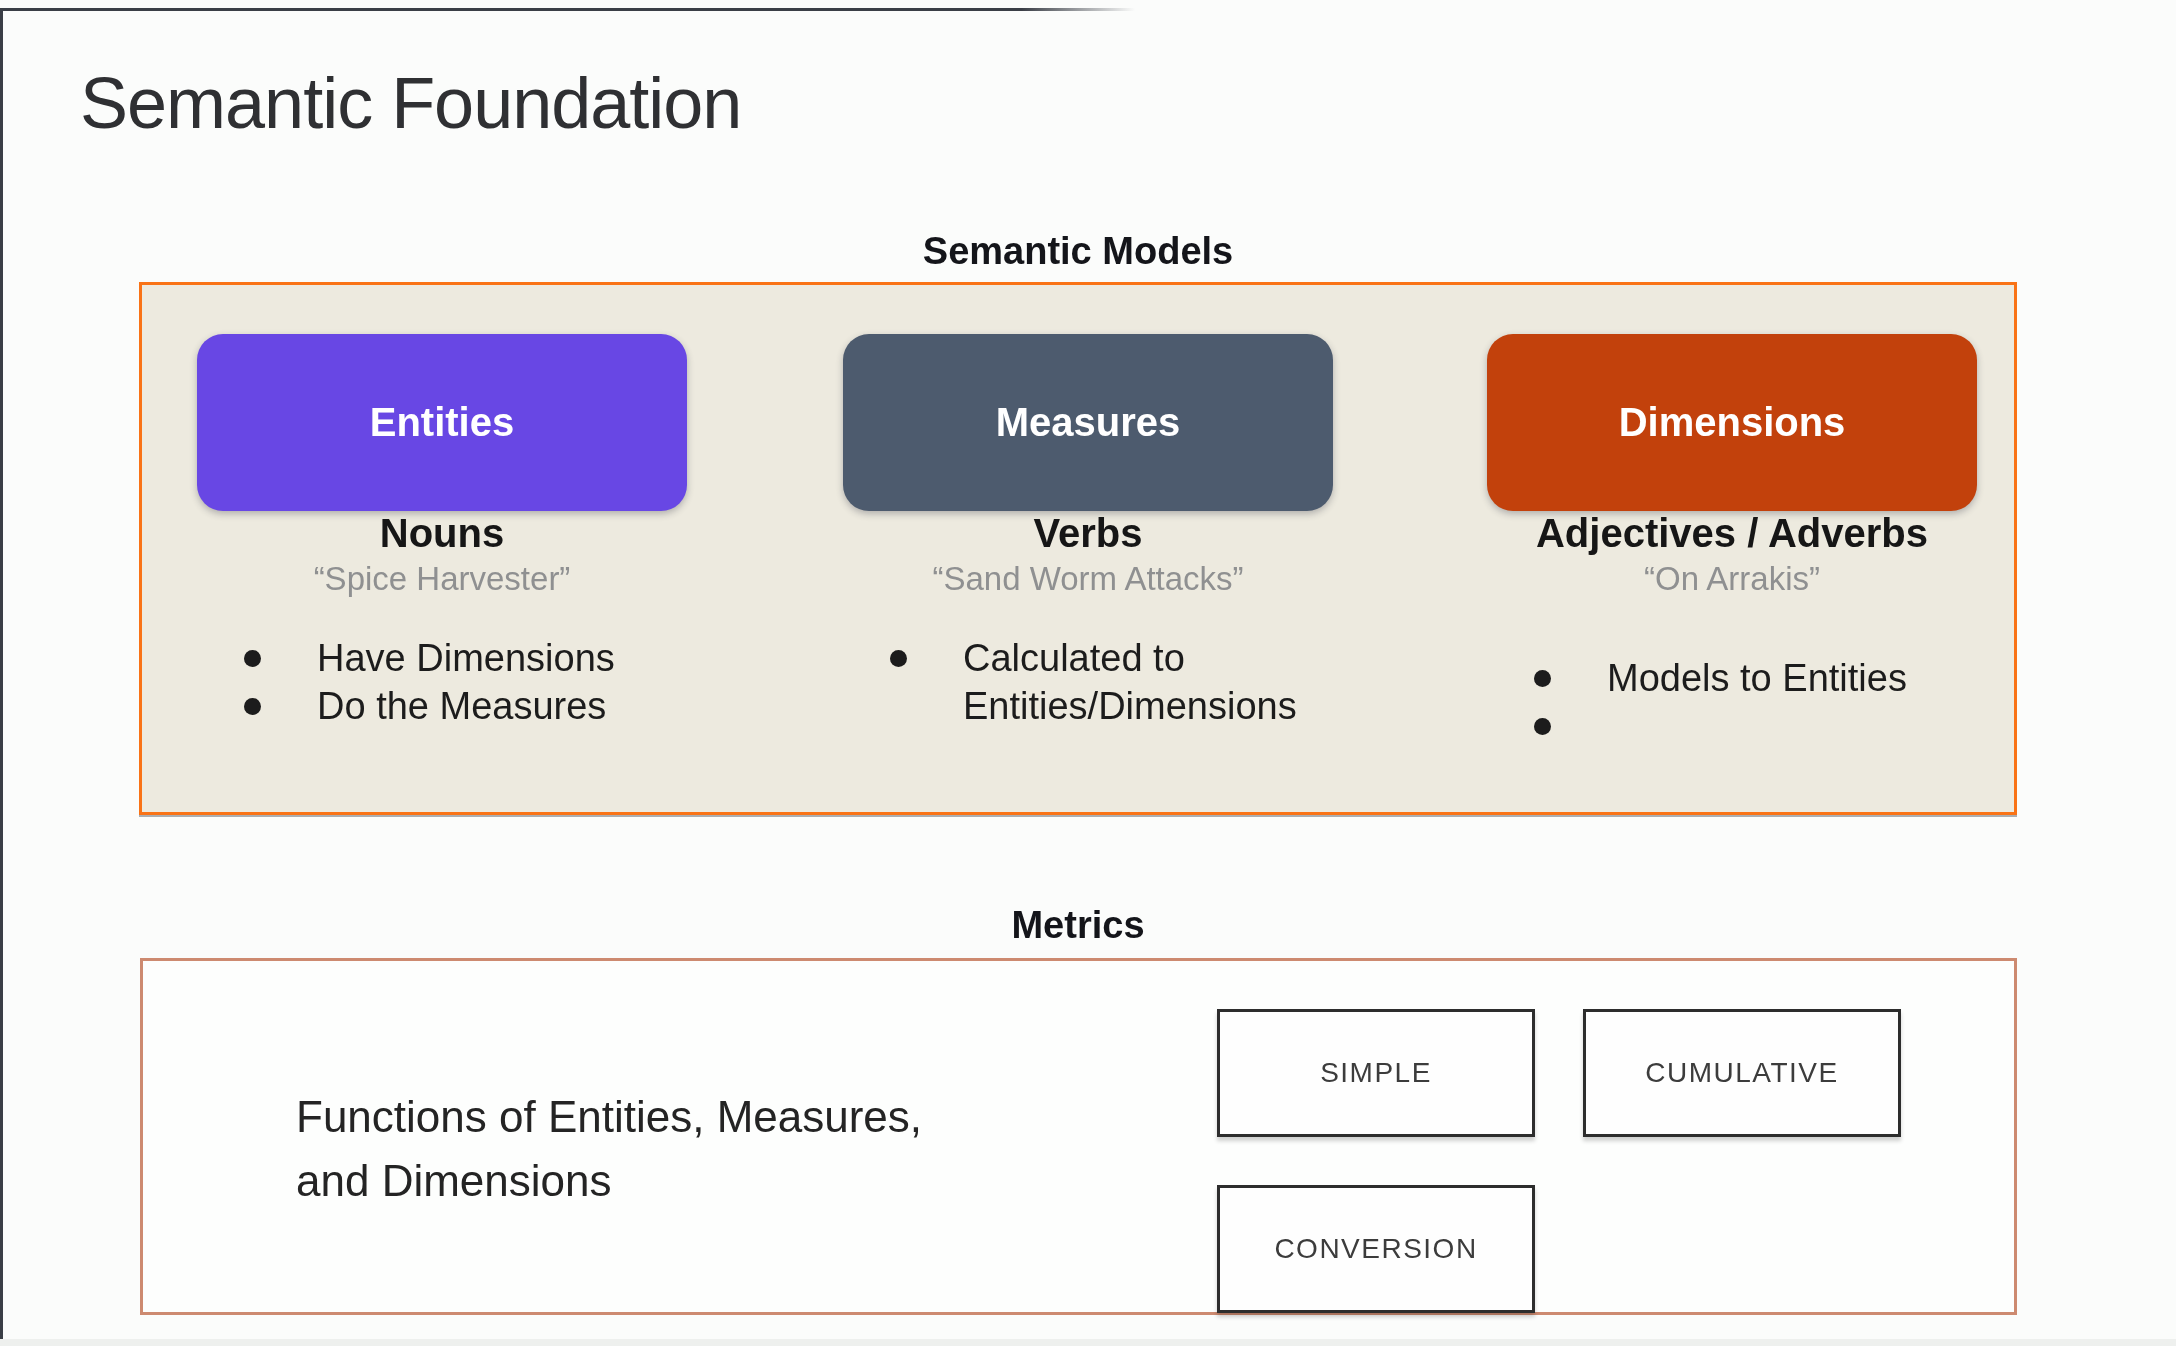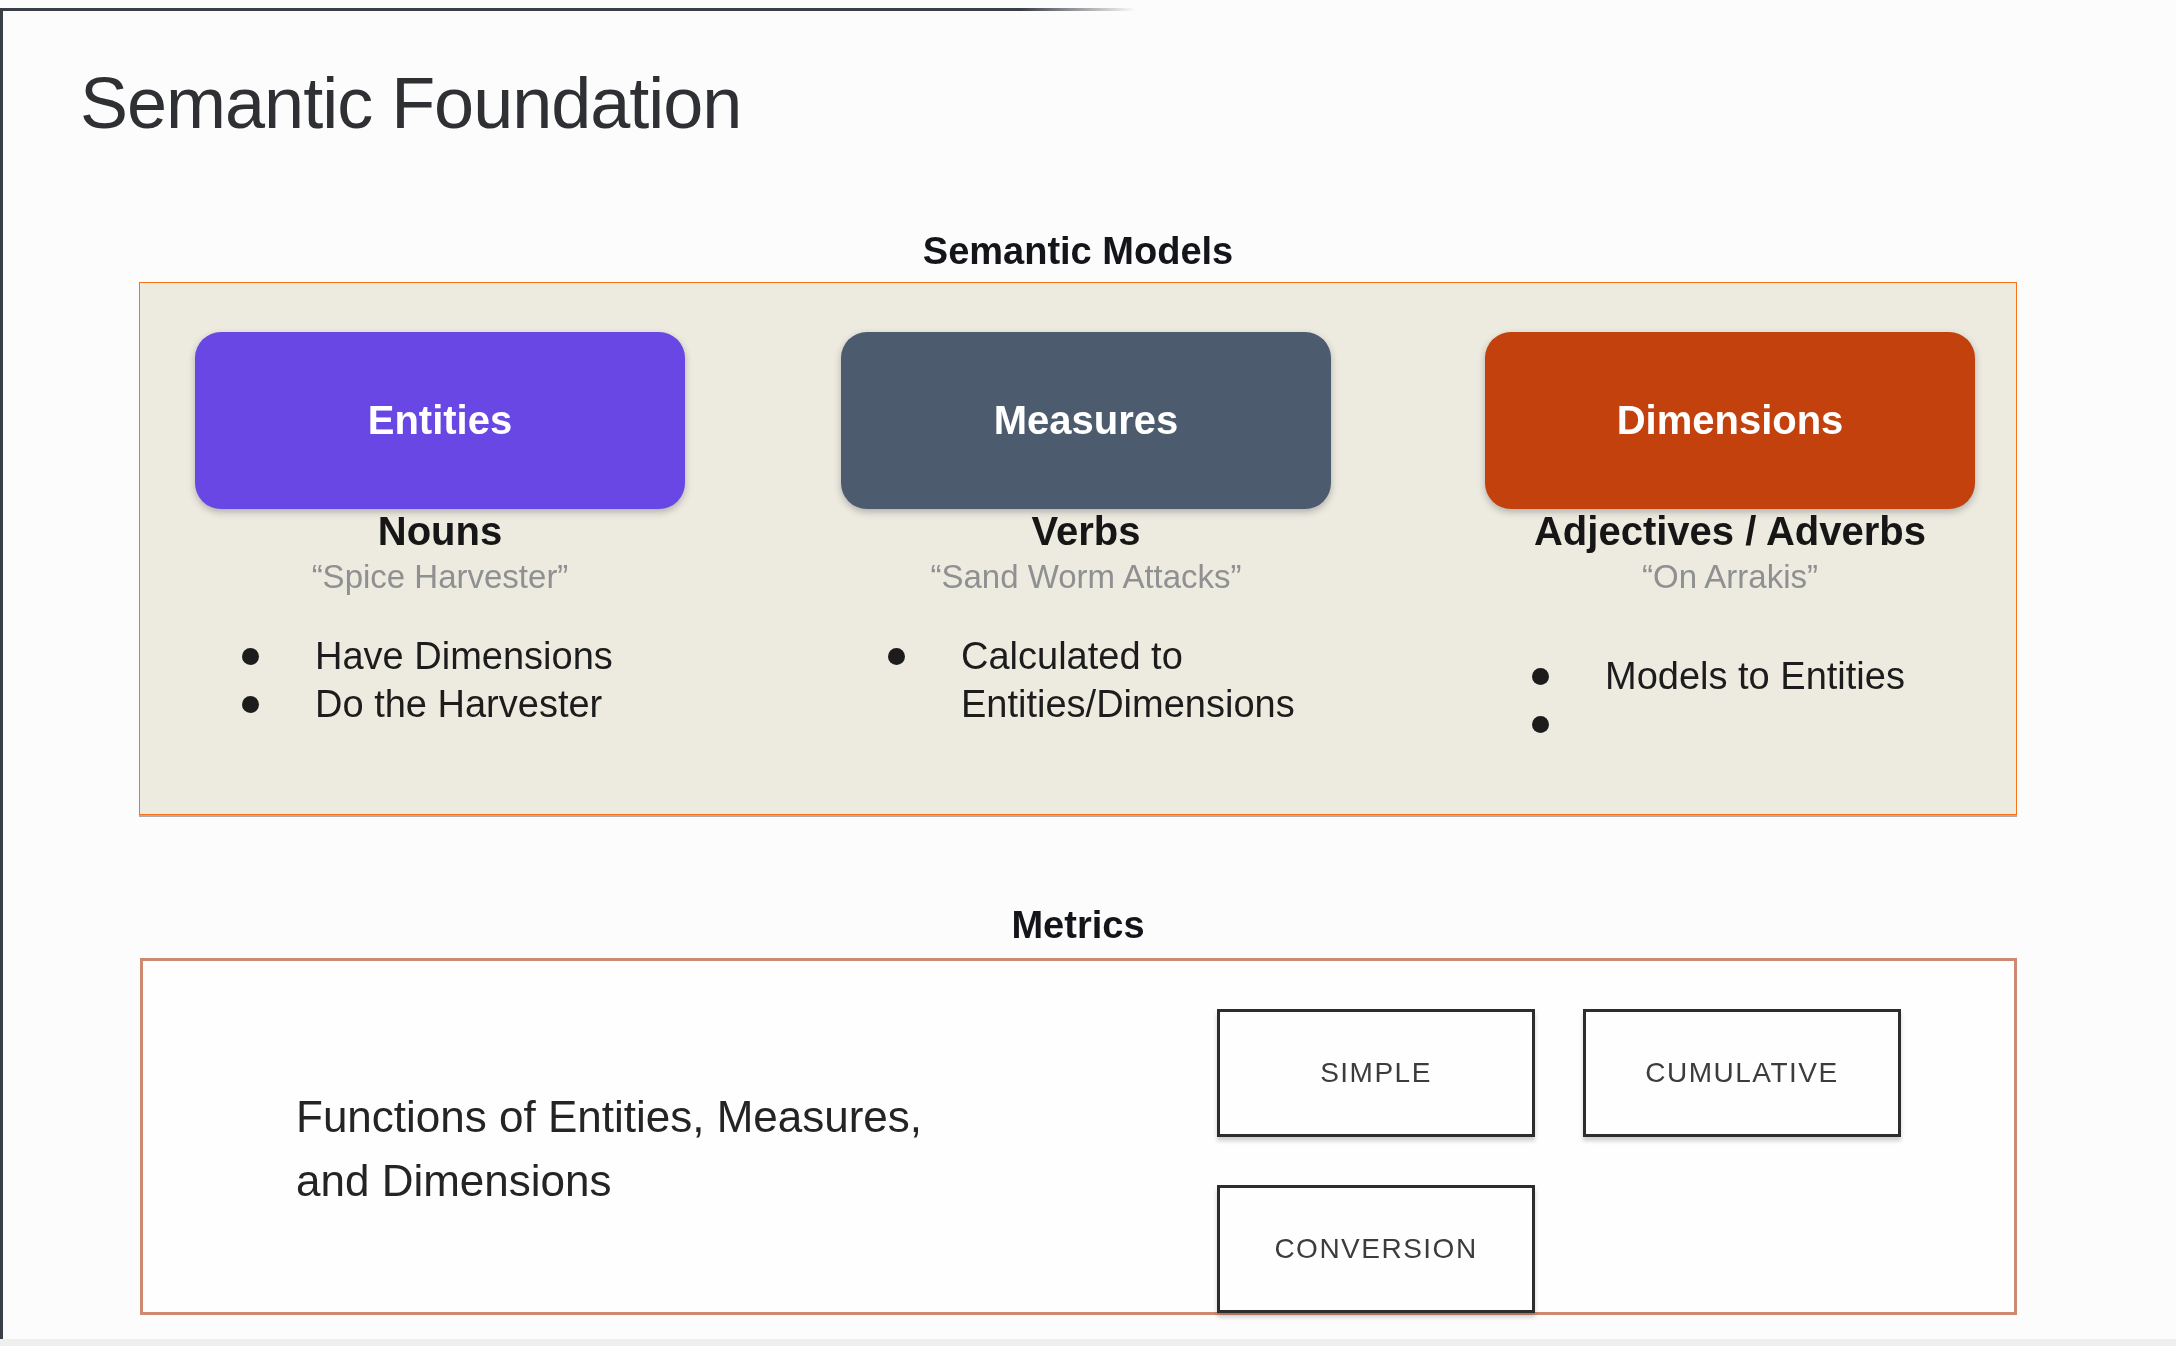--- a/index.html
+++ b/index.html
@@ -20,21 +20,21 @@
 
   .section-heading {
     position:absolute; left:139px; width:1878px; text-align:center;
     font-size:38px; font-weight:700; color:#14151a;
   }
   .models-heading { top:230px; }
   .metrics-heading { top:904px; }
 
   .models-box {
     position:absolute; left:139px; top:282px; width:1878px; height:533px;
-    background:#edeadf; border:1px solid #f97316; box-sizing:border-box;
+    background:#edeadf; border:3px solid #f97316; box-sizing:border-box;
     box-shadow:0 2px 0 rgba(74,78,85,0.45);
   }
   .model-col { position:absolute; top:0; width:580px; }
   .col-0 { left:10px; } .col-1 { left:656px; } .col-2 { left:1300px; }
 
   .pill {
     margin:49px auto 0; width:490px; height:177px; border-radius:26px;
     display:flex; align-items:center; justify-content:center;
     color:#ffffff; font-weight:700; font-size:40px;
     box-shadow:0 3px 7px rgba(40,42,60,0.30);
@@ -86,21 +86,21 @@
       <div class="pill" style="background-color: rgb(104, 71, 228);">Entities</div>
       <div class="role">Nouns</div>
       <div class="example">“Spice Harvester”</div>
       <div class="bullets">
         <div class="bullet-row">
           <span class="dot"></span>
           <span class="bullet-text">Have Dimensions</span>
         </div>
         <div class="bullet-row">
           <span class="dot"></span>
-          <span class="bullet-text">Do the Harvester</span>
+          <span class="bullet-text">Do the Measures</span>
         </div>
       </div>
     </div>
 
     <div class="model-col col-1">
       <div class="pill" style="background-color: rgb(77, 91, 110);">Measures</div>
       <div class="role">Verbs</div>
       <div class="example">“Sand Worm Attacks”</div>
       <div class="bullets">
         <div class="bullet-row">

